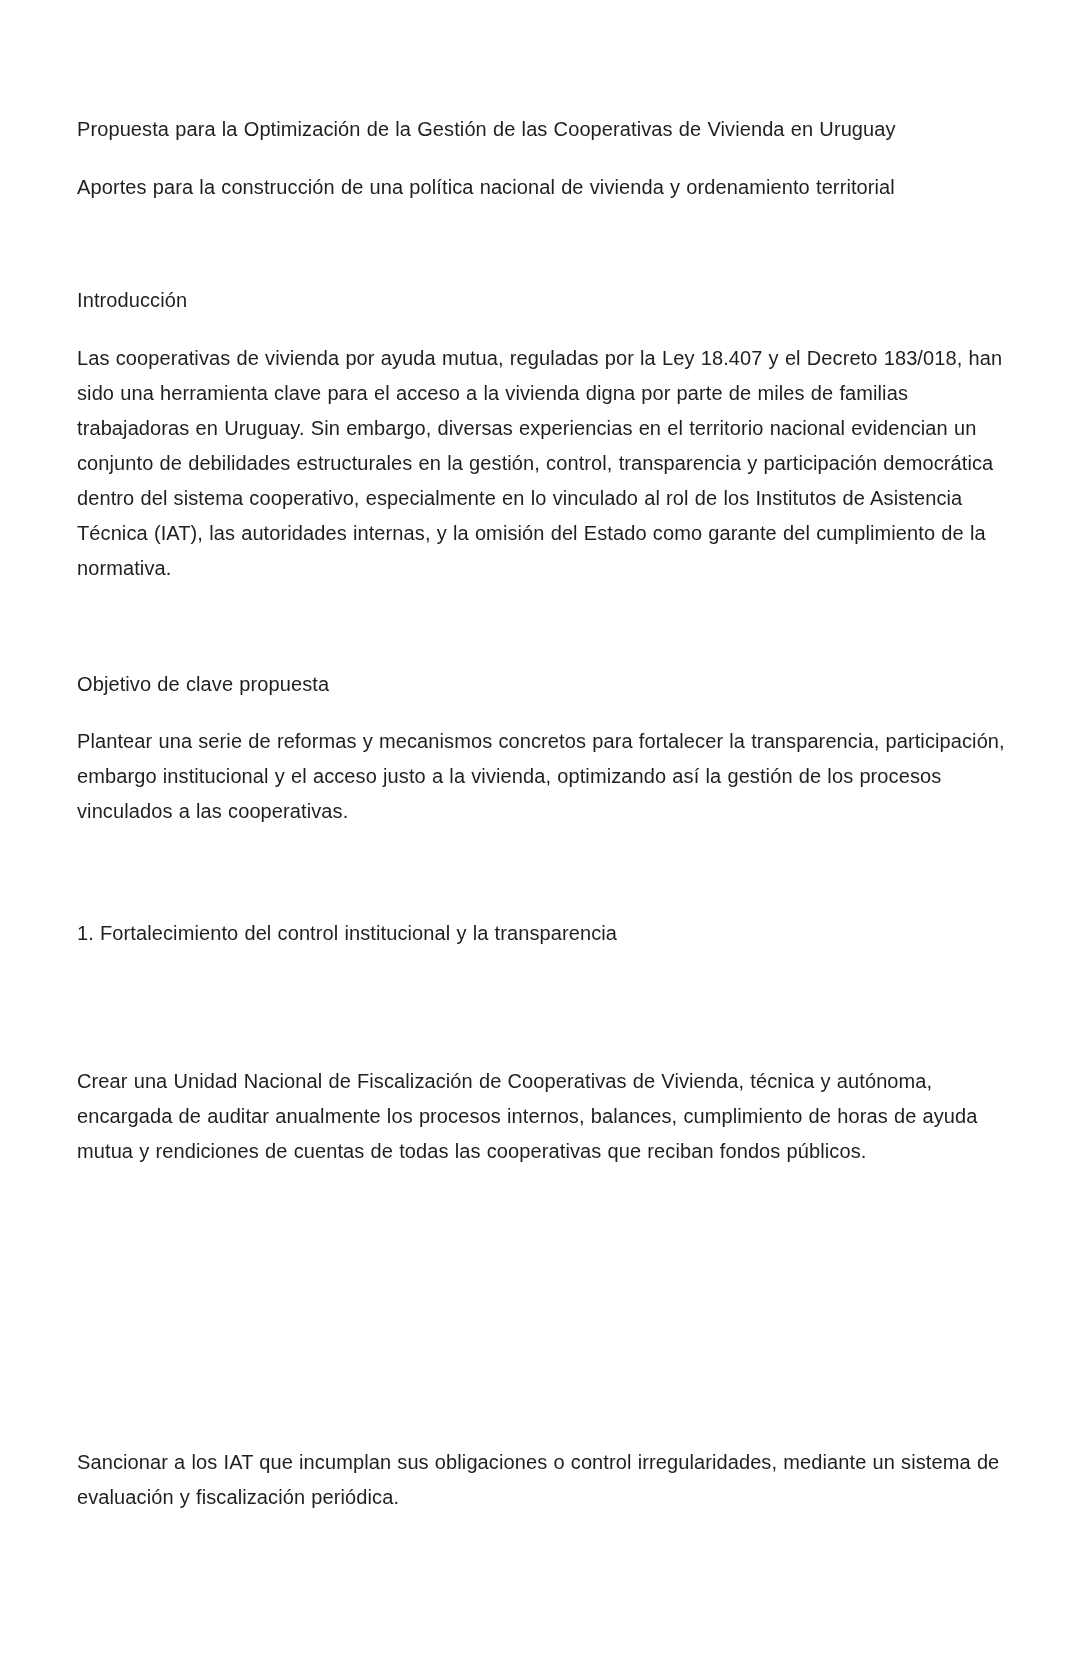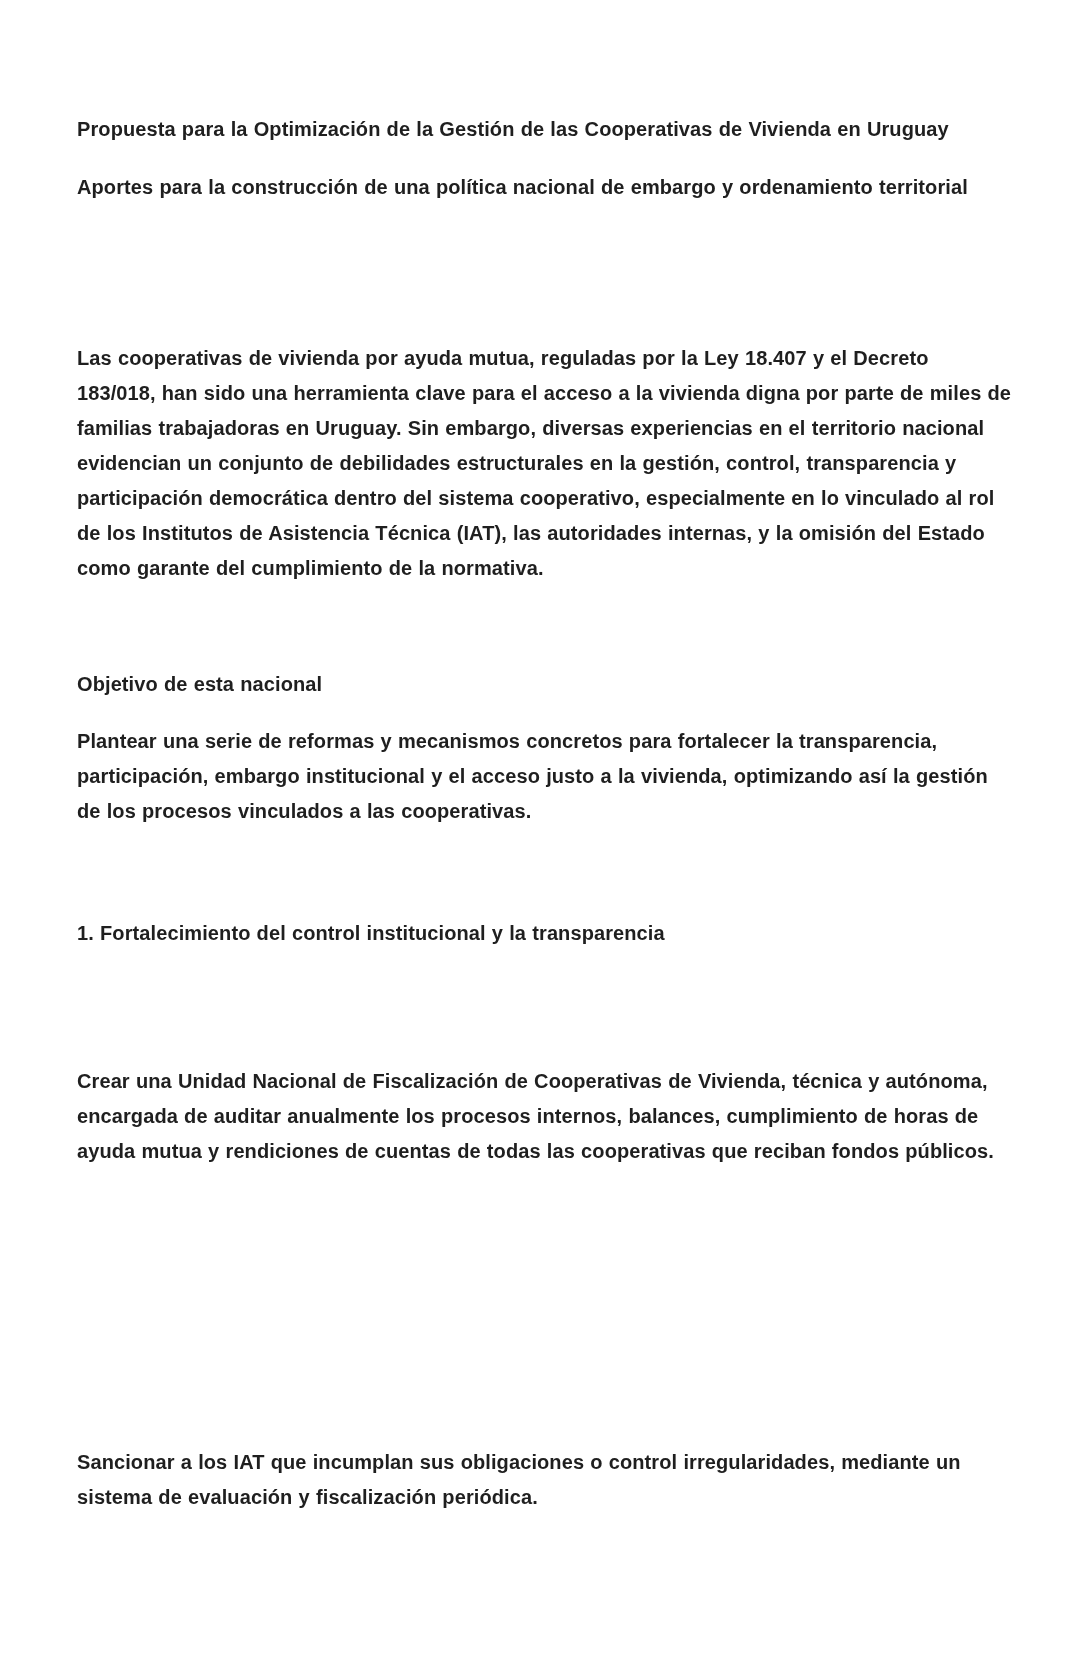--- a/index.html
+++ b/index.html
@@ -19,39 +19,40 @@
     inset: 0;
     background: #ffffff;
   }
   .doc-text {
     position: absolute;
     left: 77px;
     width: 935px;
     margin: 0;
     font-size: 20px;
     line-height: 35px;
-    font-weight: 700;
+    font-weight: 400;
     color: #1f1f1f;
     letter-spacing: 0.1px;
     word-spacing: 0.5px;
   }
 </style>
 </head>
 <body>
 
 <div class="page">
 
   <p class="doc-text" style="top:112px">Propuesta para la Optimización de la Gestión de las Cooperativas de Vivienda en Uruguay</p>
 
-  <p class="doc-text" style="top:170px">Aportes para la construcción de una política nacional de embargo y ordenamiento territorial</p>
+  <p class="doc-text" style="top:170px">Aportes para la construcción de una política nacional de vivienda y ordenamiento territorial</p>
 
+  <p class="doc-text" style="top:283px">Introducción</p>
 
   <p class="doc-text" style="top:341px">Las cooperativas de vivienda por ayuda mutua, reguladas por la Ley 18.407 y el Decreto 183/018, han sido una herramienta clave para el acceso a la vivienda digna por parte de miles de familias trabajadoras en Uruguay. Sin embargo, diversas experiencias en el territorio nacional evidencian un conjunto de debilidades estructurales en la gestión, control, transparencia y participación democrática dentro del sistema cooperativo, especialmente en lo vinculado al rol de los Institutos de Asistencia Técnica (IAT), las autoridades internas, y la omisión del Estado como garante del cumplimiento de la normativa.</p>
 
-  <p class="doc-text" style="top:667px">Objetivo de esta nacional</p>
+  <p class="doc-text" style="top:667px">Objetivo de clave propuesta</p>
 
   <p class="doc-text" style="top:724px">Plantear una serie de reformas y mecanismos concretos para fortalecer la transparencia, participación, embargo institucional y el acceso justo a la vivienda, optimizando así la gestión de los procesos vinculados a las cooperativas.</p>
 
 
   <p class="doc-text" style="top:916px">1. Fortalecimiento del control institucional y la transparencia</p>
 
   <p class="doc-text" style="top:1064px">Crear una Unidad Nacional de Fiscalización de Cooperativas de Vivienda, técnica y autónoma, encargada de auditar anualmente los procesos internos, balances, cumplimiento de horas de ayuda mutua y rendiciones de cuentas de todas las cooperativas que reciban fondos públicos.</p>
 
 
   <p class="doc-text" style="top:1445px">Sancionar a los IAT que incumplan sus obligaciones o control irregularidades, mediante un sistema de evaluación y fiscalización periódica.</p>

